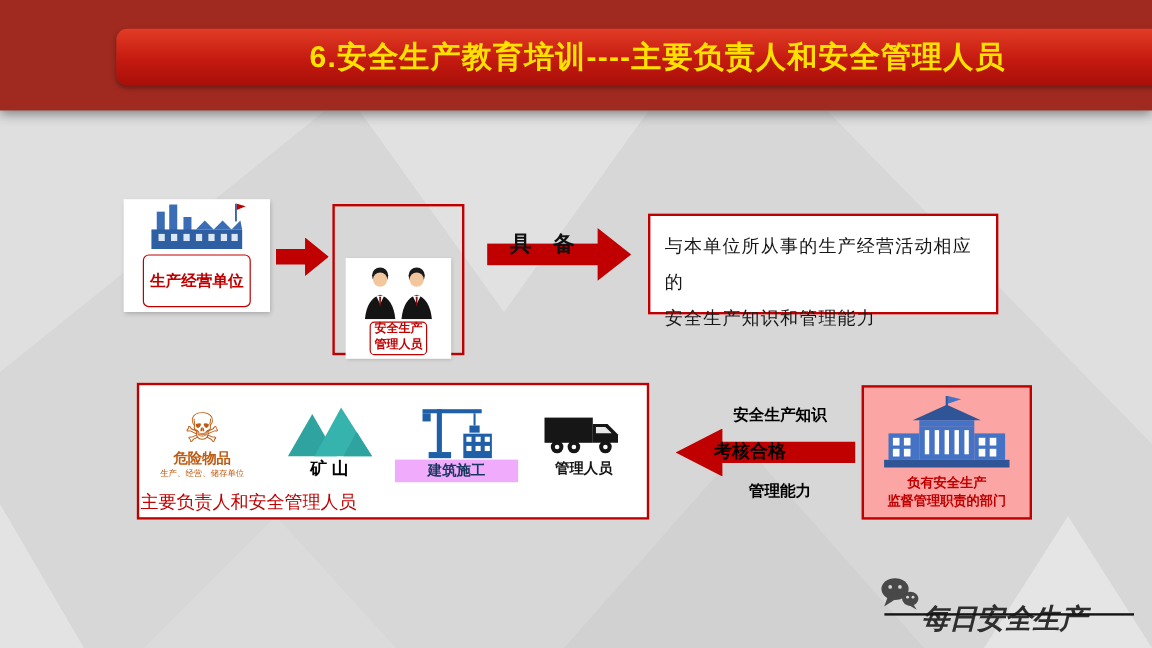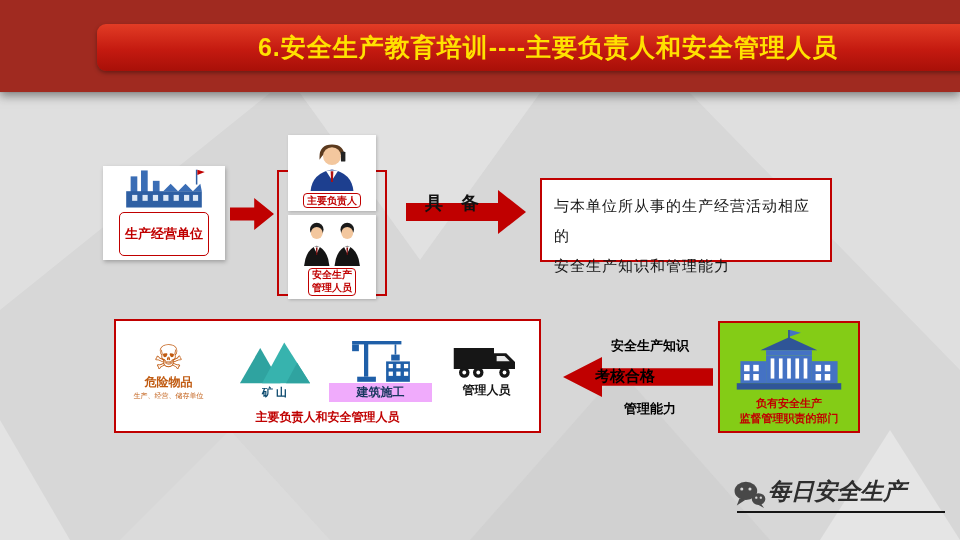--- a/index.html
+++ b/index.html
@@ -90,55 +90,55 @@
   }
   .tiles { position:absolute; left:117px; top:322px; width:421px; height:80px; display:flex; gap:3px; }
   .tile {
     flex:1; background:#fff; display:flex; flex-direction:column;
     align-items:center; justify-content:flex-end; overflow:hidden;
   }
   .skull { font-size:34px; line-height:1; color:var(--tile-danger,#c05a10); }
   .tile-name { font-weight:bold; font-size:12px; white-space:nowrap; }
   .tile-name.danger { color:var(--tile-danger,#c05a10); }
   .tile-name.metal  { color:var(--tile-metal,#3faa35); margin-bottom:3px; }
-  .tile-name.mine   { color:#0c4a6e; font-size:11px; margin-bottom:2px; }
+  .tile-name.mine   { color:#000000; font-size:14px; margin-bottom:2px; }
   .tile-name.build  { color:#17375e; width:100%; text-align:center; background:#f0abfc; padding:1px 0; }
   .tile-name.road   { color:#141414; margin-bottom:3px; }
   .tile-sub { color:var(--tile-danger,#c05a10); font-size:7px; line-height:1.1; margin:1px 0 2px; white-space:nowrap; }
   .caption {
-    position:absolute; left:117px; top:409px; width:421px; text-align:center;
-    color:var(--accent-red,#c00000); font-weight:bold; font-size:12px;
+    position:absolute; left:117px; top:409px; width:421px; text-align:left;
+    color:var(--accent-red,#c00000); font-weight:normal; font-size:15px;
   }
 
   
   .assess-arrow {
     position:absolute; left:563px; top:357px; width:150px; height:40px;
     background:var(--accent-red,#c00000);
     clip-path:polygon(100% 28%,26% 28%,26% 0,0 50%,26% 100%,26% 72%,100% 72%);
   }
   .assess-top    { position:absolute; left:585px; top:337px; width:130px; text-align:center; font-size:13px; font-weight:600; color:#000; }
   .assess-mid    { position:absolute; left:595px; top:367px; width:110px; text-align:left; font-size:15px; font-weight:bold; color:#000; z-index:2; }
   .assess-bottom { position:absolute; left:598px; top:400px; width:104px; text-align:center; font-size:13px; font-weight:600; color:#000; }
 
   
   .dept-box {
     position:absolute; left:718px; top:321px; width:142px; height:112px;
-    border:2px solid var(--accent-red,#c00000); background:#84cc16;
+    border:2px solid var(--accent-red,#c00000); background:#fca5a5;
     display:flex; flex-direction:column; align-items:center;
   }
   .dept-box svg { margin-top:7px; }
   .dept-label {
     color:var(--accent-red,#c00000); font-weight:bold; font-size:11px;
     line-height:1.35; text-align:center; white-space:nowrap;
   }
 
   
   .wechat { position:absolute; left:733px; top:480px; }
   .footer-brand {
-    position:absolute; left:768px; top:476px;
+    position:absolute; left:768px; top:500px;
     font-family:"DejaVu Serif", serif; font-style:italic; font-weight:bold;
     font-size:23px; color:#2e2e2e; white-space:nowrap;
   }
   .footer-line { position:absolute; left:737px; top:511px; width:208px; height:2px; background:#151515; }
 </style>
 </head>
 <body>
 
 <div class="slide">
 
@@ -174,31 +174,20 @@
       <rect x="82" y="39" width="7" height="8" fill="#dce7f5"></rect>
       <rect x="94" y="39" width="7" height="8" fill="#dce7f5"></rect>
     </svg>
     <div class="unit-label">生产经营单位</div>
   </div>
 
   <div class="arrow-right"></div>
 
   <div class="roles-border"></div>
 
-  <div class="person-card">
-    <svg width="78" height="50" viewBox="0 0 80 56">
-      <path d="M26 18 Q26 4 40 4 Q54 4 54 18 L54 21 Q47 10 40 10 Q33 10 26 21 Z" fill="#5b3a1e"></path>
-      <circle cx="40" cy="17" r="10" fill="#f3c79e"></circle>
-      <rect x="50" y="12" width="5" height="11" rx="1" fill="#222"></rect>
-      <path d="M16 56 Q18 36 40 32 Q62 36 64 56 Z" fill="#1d3f8f"></path>
-      <polygon points="33,33 40,44 47,33" fill="#ffffff"></polygon>
-      <polygon points="38.5,34 41.5,34 41,46 39,46" fill="#b01010"></polygon>
-    </svg>
-    <div class="role-label">主要负责人</div>
-  </div>
 
   <div class="managers-card">
     <svg width="80" height="44" viewBox="0 0 90 52">
       <circle cx="27" cy="9" r="8" fill="#1a1a1a"></circle>
       <circle cx="27" cy="13" r="7" fill="#f3c79e"></circle>
       <path d="M12 52 Q14 32 27 28 Q40 32 42 52 Z" fill="#141414"></path>
       <polygon points="23,29 27,37 31,29" fill="#ffffff"></polygon>
       <polygon points="26,30 28,30 27.5,39 26.5,39" fill="#8a0d0d"></polygon>
       <circle cx="63" cy="9" r="8" fill="#1a1a1a"></circle>
       <circle cx="63" cy="13" r="7" fill="#f3c79e"></circle>

